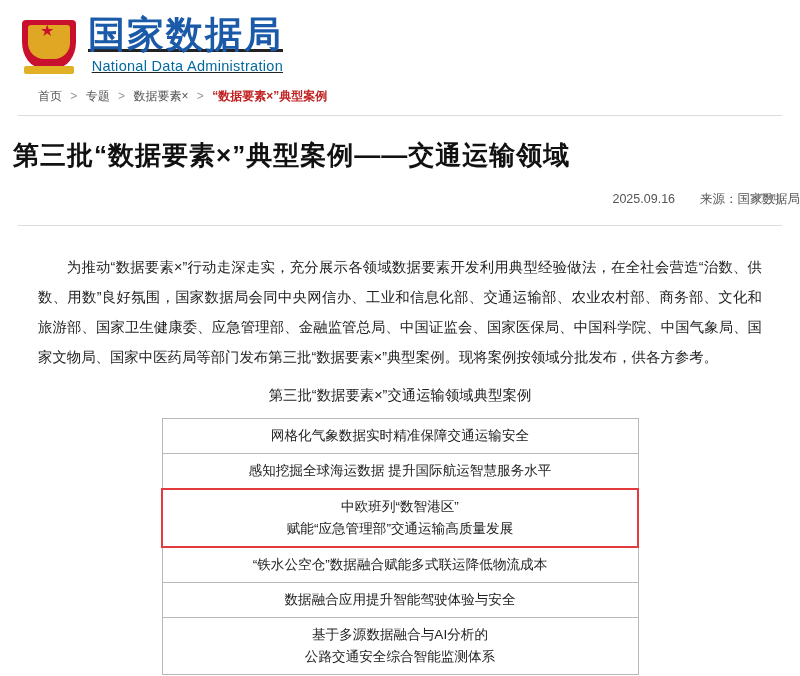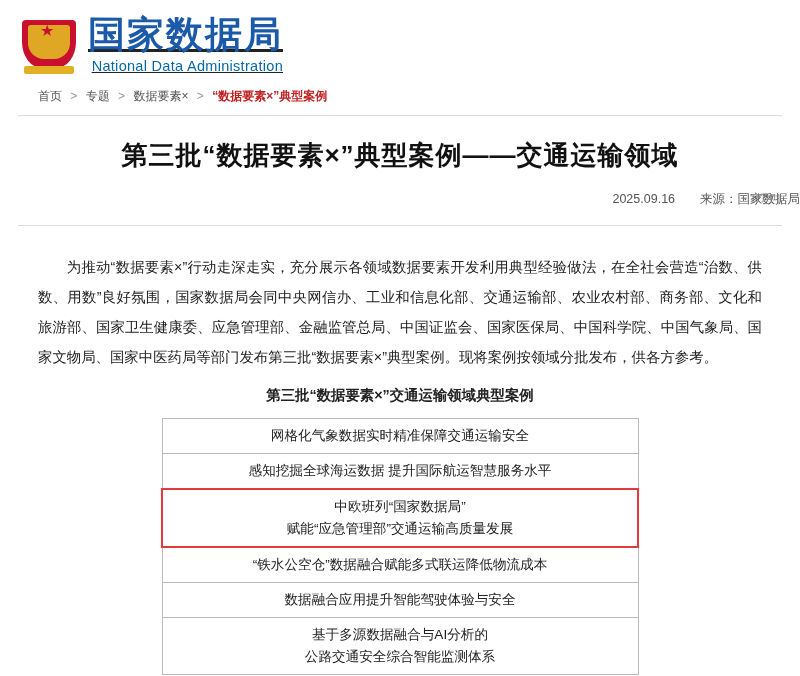--- a/index.html
+++ b/index.html
@@ -105,27 +105,27 @@
     color: #c02020;
     font-weight: bold;
   }
   .rule {
     border-top: 1px solid #dcdcdc;
     margin: 2px 18px 0 18px;
   }
 
   
   .doc-title {
-    text-align: center;
     font-size: 26px;
     font-weight: bold;
     color: #111;
     margin-top: 22px;
     letter-spacing: 1px;
     font-family: "Liberation Sans", "DejaVu Sans", sans-serif;
+    padding-left: 13px;
   }
   .meta-row {
     margin-top: 18px;
     position: relative;
     height: 20px;
   }
   .meta-center {
     text-align: right;
     font-size: 12.5px;
     color: #555;
@@ -161,21 +161,21 @@
     text-indent: 2em;
   }
   .attach-line {
     text-indent: 2em;
     margin-top: 2px;
   }
 
   
   .case-title {
     text-align: center;
-    font-weight: bold;
+    font-weight: normal;
     font-size: 14.4px;
     margin-top: 4px;
   }
   .case-table {
     width: 478px;
     margin: 8px auto 0 auto;
     border-collapse: collapse;
     table-layout: fixed;
   }
   .case-table td {
@@ -240,21 +240,21 @@
   <table class="case-table">
     <tbody>
       <tr>
         <td><span>网格化气象数据实时精准保障交通运输安全</span></td>
       </tr>
       <tr>
         <td><span>感知挖掘全球海运数据 提升国际航运智慧服务水平</span></td>
       </tr>
       <tr class="highlight">
         <td>
-          <span class="line2">中欧班列“国家数据局”</span>
+          <span class="line2">中欧班列“数智港区”</span>
           <span class="line2">赋能“应急管理部”交通运输高质量发展</span>
         </td>
       </tr>
       <tr>
         <td><span>“铁水公空仓”数据融合赋能多式联运降低物流成本</span></td>
       </tr>
       <tr>
         <td><span>数据融合应用提升智能驾驶体验与安全</span></td>
       </tr>
       <tr>

